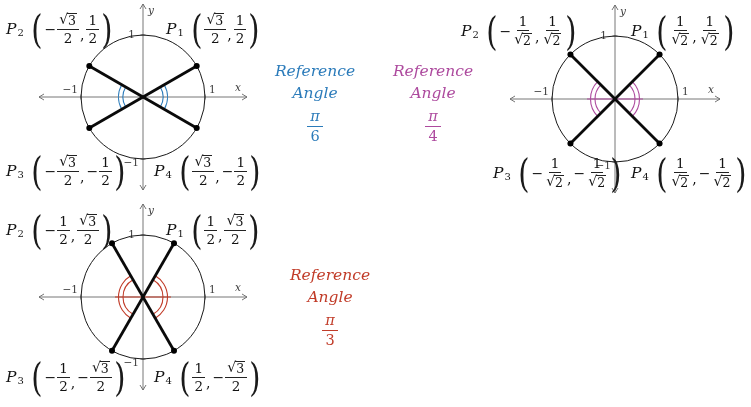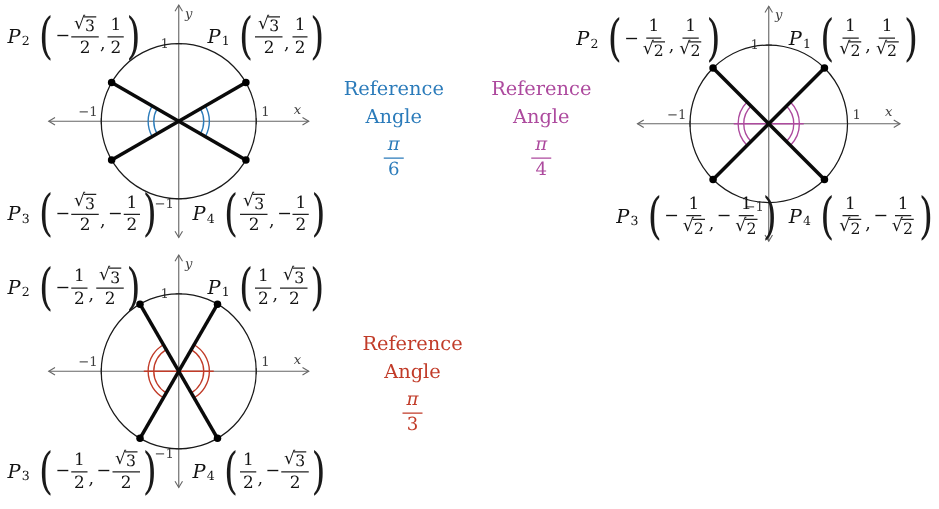--- a/index.html
+++ b/index.html
@@ -21,21 +21,21 @@
   .num,.den{font-size:13.5px;line-height:15px;display:flex;justify-content:center;padding:0 2px;}
   .num{border-bottom:1.2px solid #222;padding-bottom:1px;}
   .den{padding-top:1px;}
   .sqrt{display:inline-flex;align-items:flex-start;}
   .rsign{font-size:14px;line-height:15px;margin-right:-1px;}
   .rval{border-top:1.3px solid #222;font-size:12.5px;line-height:14px;padding:0 1px;margin-top:1px;}
   .comma{font-size:14px;margin:12px 1px 0 0;}
 
   
   .ref{position:absolute;width:86px;text-align:center;font-size:15.5px;line-height:1.45;}
-  .ref .w{display:block;}
+  .ref .w{display:block;font-style:italic;}
   .reffrac{display:inline-block;margin-top:3px;font-size:14.5px;line-height:1.15;}
   .fnum{display:block;font-style:italic;border-bottom:1.2px solid currentColor;padding:0 3px 1px;}
   .fden{display:block;padding-top:1px;}
   #ref0{left:272px;top:60px;}
   #ref1{left:390px;top:60px;}
   #ref2{left:287px;top:264px;}
 </style>
 </head>
 <body>
 

